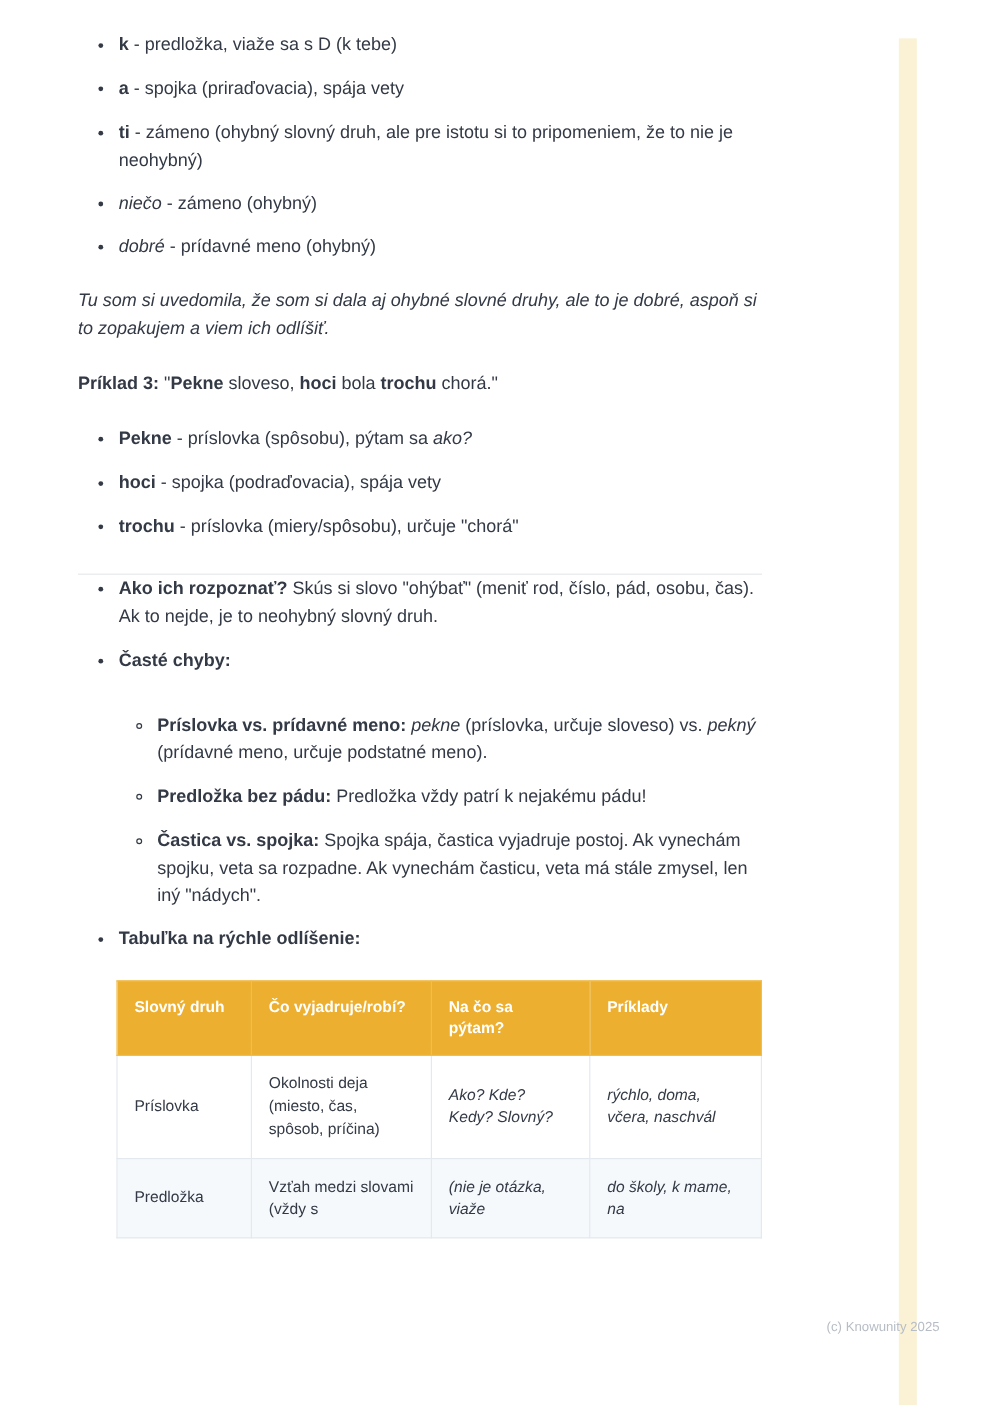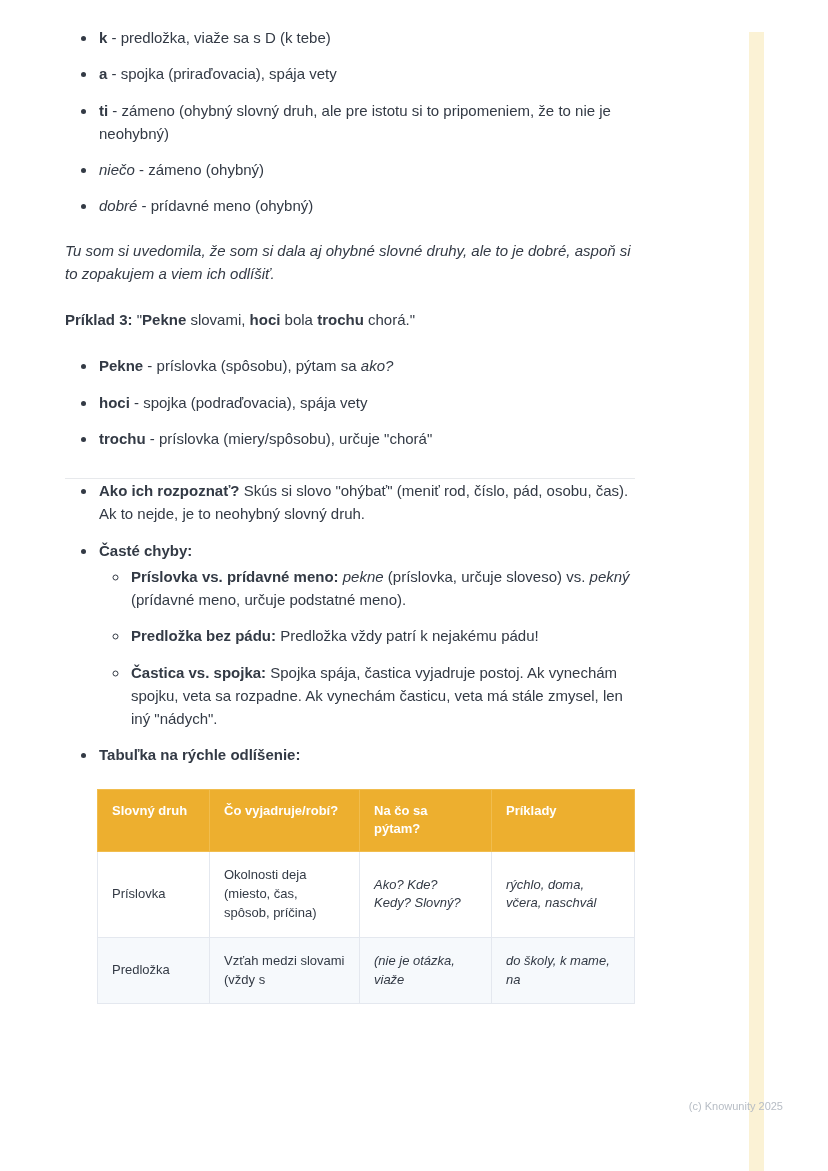--- a/index.html
+++ b/index.html
@@ -18,21 +18,21 @@
   }
   .content {
     position:absolute; left:65px; top:0;
     width:570px; padding-top:26px;
     font-size:15px; line-height:1.55;
   }
   .b { font-weight:700; }
   .i { font-style:italic; }
   ul.blist { list-style:disc; padding-left:32px; }
   ul.blist > li { margin-bottom:13px; padding-left:2px; }
-  ul.sublist { list-style:circle; padding-left:30px; margin-top:3px; }
+  ul.sublist { list-style:circle; padding-left:30px; margin-top:31px; }
   ul.sublist > li { margin-bottom:13px; padding-left:2px; }
   p.note { font-style:italic; margin:21px 0 23px; }
   p.example-line { margin:0 0 23px; }
   hr.divider { border:none; border-top:1px solid #e7e9ec; margin:28px 0 0; }
   h2.section-title {
     color:#e5a72e; font-size:27px; font-weight:700;
     margin:44px 0 27px; padding-bottom:15px;
     border-bottom:2px solid #f6d47e; letter-spacing:0.2px;
   }
   table.cmp {
@@ -66,21 +66,21 @@
   <ul class="blist">
     <li><span class="b">k</span><span> - predložka, viaže sa s D (k tebe)</span></li>
     <li><span class="b">a</span><span> - spojka (priraďovacia), spája vety</span></li>
     <li><span class="b">ti</span><span> - zámeno (ohybný slovný druh, ale pre istotu si to pripomeniem, že to nie je neohybný)</span></li>
     <li><span class="i">niečo</span><span> - zámeno (ohybný)</span></li>
     <li><span class="i">dobré</span><span> - prídavné meno (ohybný)</span></li>
   </ul>
 
   <p class="note">Tu som si uvedomila, že som si dala aj ohybné slovné druhy, ale to je dobré, aspoň si to zopakujem a viem ich odlíšiť.</p>
 
-  <p class="example-line"><span class="b">Príklad 3:</span><span> "</span><span class="b">Pekne</span><span> slovami, </span><span class="b">hoci</span><span> bola </span><span class="b">trochu</span><span> chorá."</span></p>
+  <p class="example-line"><span class="b">Príklad 3:</span><span> "</span><span class="b">Pekne</span><span> sloveso, </span><span class="b">hoci</span><span> bola </span><span class="b">trochu</span><span> chorá."</span></p>
 
   <ul class="blist">
     <li><span class="b">Pekne</span><span> - príslovka (spôsobu), pýtam sa </span><span class="i">ako?</span></li>
     <li><span class="b">hoci</span><span> - spojka (podraďovacia), spája vety</span></li>
     <li><span class="b">trochu</span><span> - príslovka (miery/spôsobu), určuje "chorá"</span></li>
   </ul>
 
   <hr class="divider">
 
 

